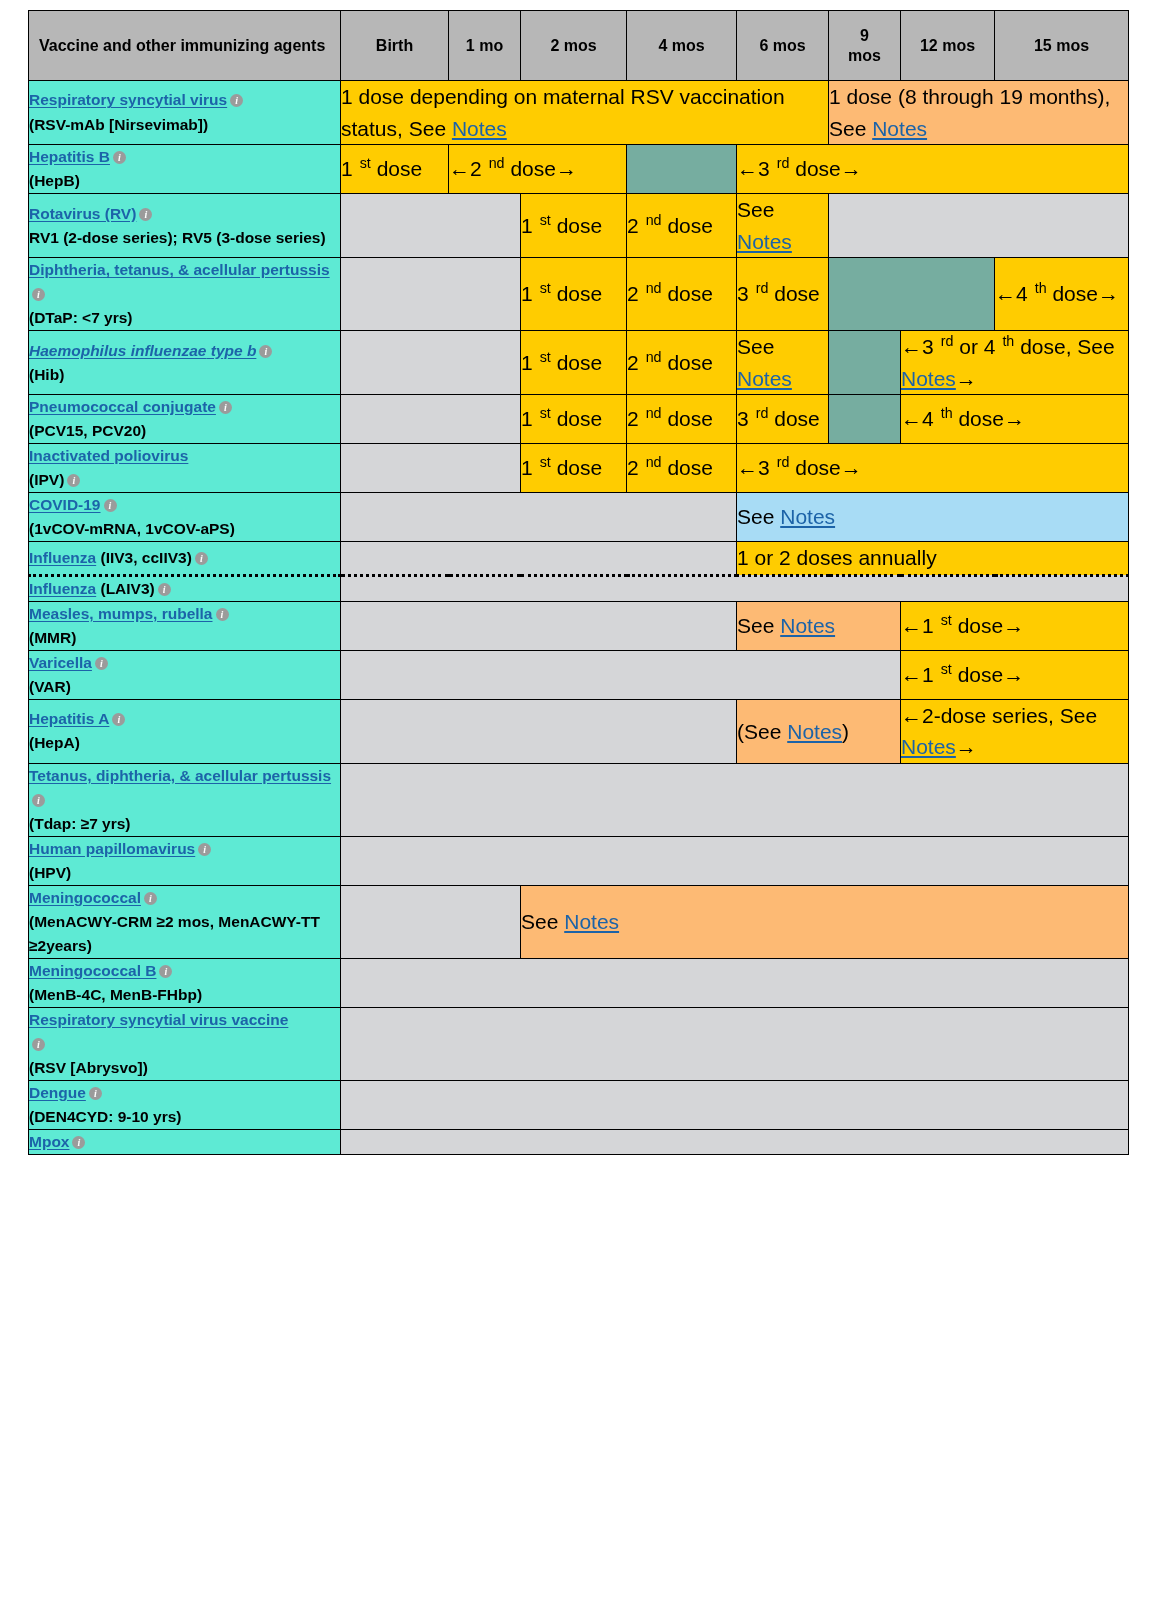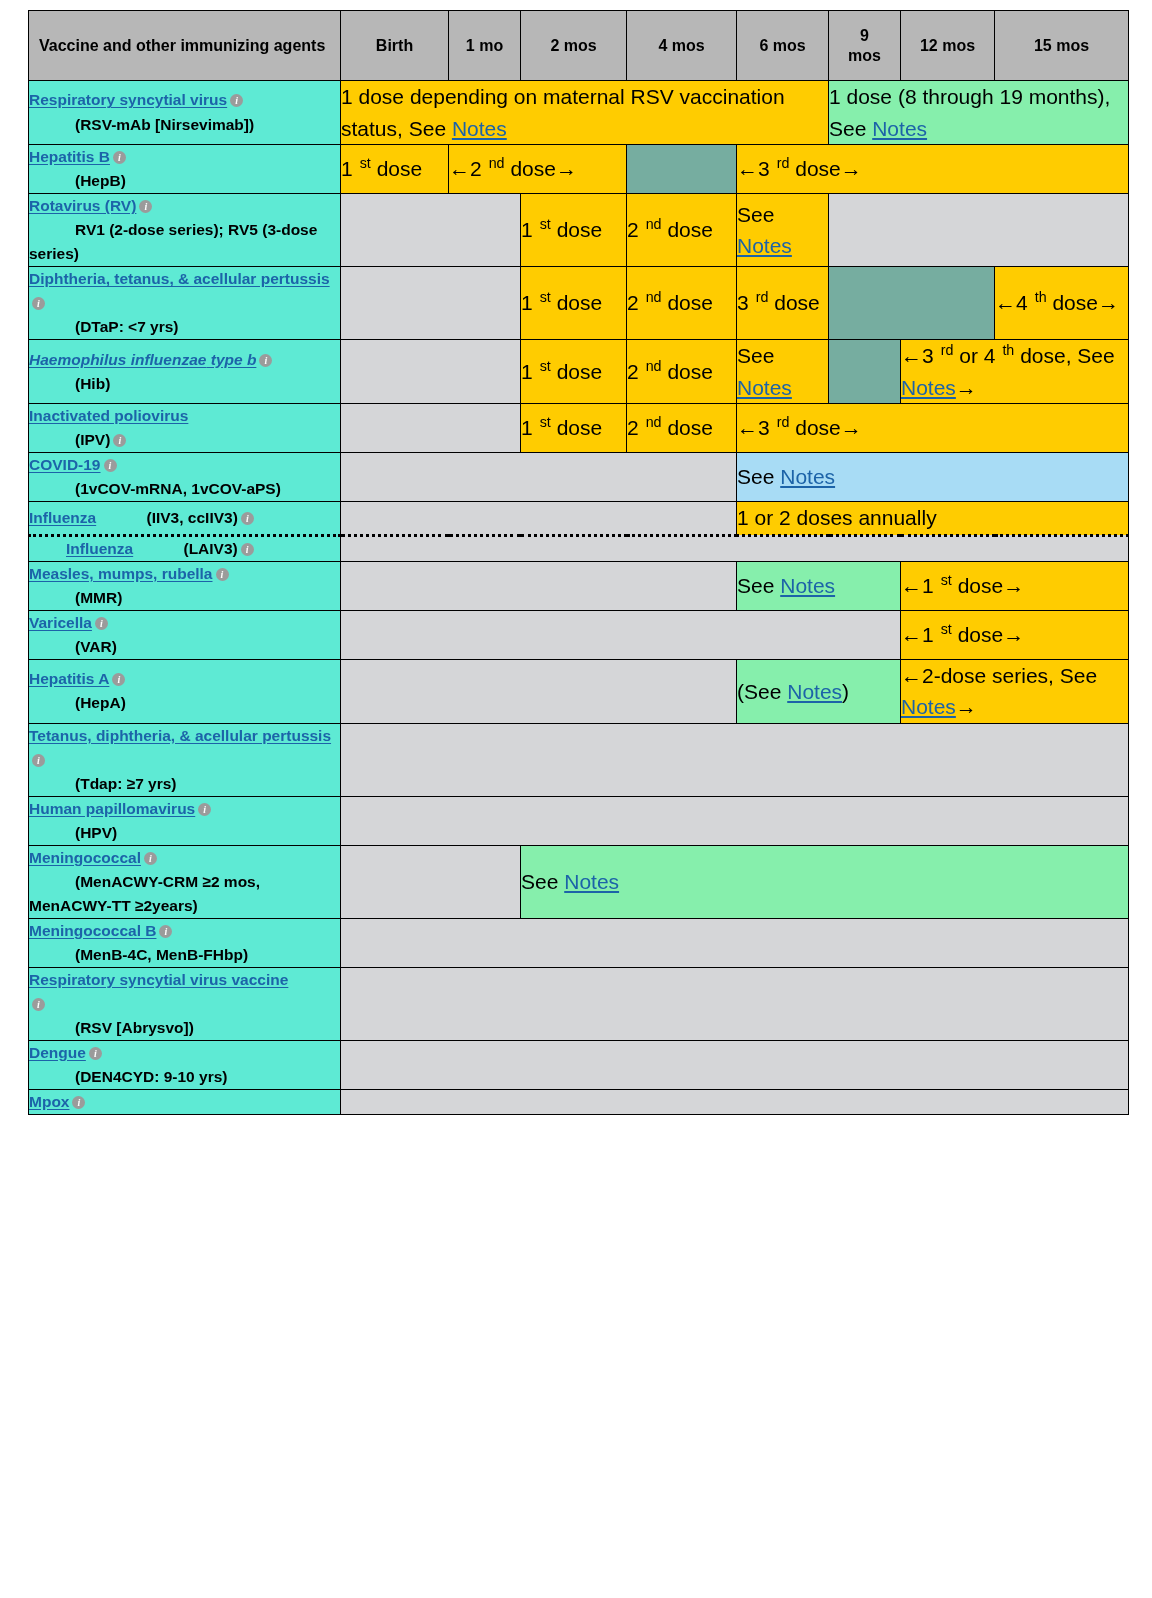--- a/index.html
+++ b/index.html
@@ -67,21 +67,20 @@
     color: #1C63A8;
     font-weight: bold;
     text-decoration: underline;
     text-underline-offset: 2px;
     cursor: pointer;
   }
   td.vname .lnk.ital { font-style: italic; }
   td.vname .sub {
     font-weight: bold;
     color: #000;
-    margin-left: 46px;
   }
   .iicon {
     display: inline-block;
     width: 13px; height: 13px;
     border-radius: 50%;
     background: #9b9b9b;
     color: #ffffff;
     font-size: 10px;
     font-weight: bold;
     font-style: italic;
@@ -97,35 +96,34 @@
   td.cell {
     text-align: left;
     font-size: 21px;
     line-height: 1.5;
     color: #000;
     padding: 6px 6px;
   }
   td.yellow { background: #FFCC00; }
   td.gray   { background: #d5d6d8; }
   td.green  { background: #76ada0; }
-  td.purple { background: #86efac; }
+  td.purple { background: #fdba74; }
   td.blue   { background: #a8dcf5; }
 
   td.cell a, td.cell .nlink {
     color: #1C63A8;
     text-decoration: underline;
     text-underline-offset: 2px;
     cursor: pointer;
   }
   sup { font-size: 0.68em; vertical-align: super; line-height: 0; margin-left: 7px; }
 
   
   tr.dotted-top > td {
     border-top: 3px dotted #000000 !important;
-    padding-left: 37px;
   }
 </style>
 </head>
 <body>
 
 <div id="page">
   <table class="sched">
     <colgroup>
       <col class="c-name">
         <col class="c-birth">
@@ -205,20 +203,32 @@
           <span class="sub">(Hib)</span>
         </td>
         <td class="cell gray" colspan="2"></td>
         <td class="cell yellow">1<sup>st</sup> dose</td>
         <td class="cell yellow">2<sup>nd</sup> dose</td>
         <td class="cell yellow"><span>See</span><br><span class="nlink">Notes</span></td>
         <td class="cell green"></td>
         <td class="cell yellow" colspan="2">←3<sup>rd</sup> or 4<sup>th</sup> dose, See <span class="nlink">Notes</span>→</td>
       </tr>
 
+      <tr>
+        <td class="vname">
+          <span class="lnk">Pneumococcal conjugate</span><span class="iicon">i</span><br>
+          <span class="sub">(PCV15, PCV20)</span>
+        </td>
+        <td class="cell gray" colspan="2"></td>
+        <td class="cell yellow">1<sup>st</sup> dose</td>
+        <td class="cell yellow">2<sup>nd</sup> dose</td>
+        <td class="cell yellow">3<sup>rd</sup> dose</td>
+        <td class="cell green"></td>
+        <td class="cell yellow" colspan="2">←4<sup>th</sup> dose→</td>
+      </tr>
 
       <tr>
         <td class="vname">
           <span class="lnk">Inactivated poliovirus</span><br>
           <span class="sub">(IPV)</span><span class="iicon">i</span>
         </td>
         <td class="cell gray" colspan="2"></td>
         <td class="cell yellow">1<sup>st</sup> dose</td>
         <td class="cell yellow">2<sup>nd</sup> dose</td>
         <td class="cell yellow" colspan="4">←3<sup>rd</sup> dose→</td>

